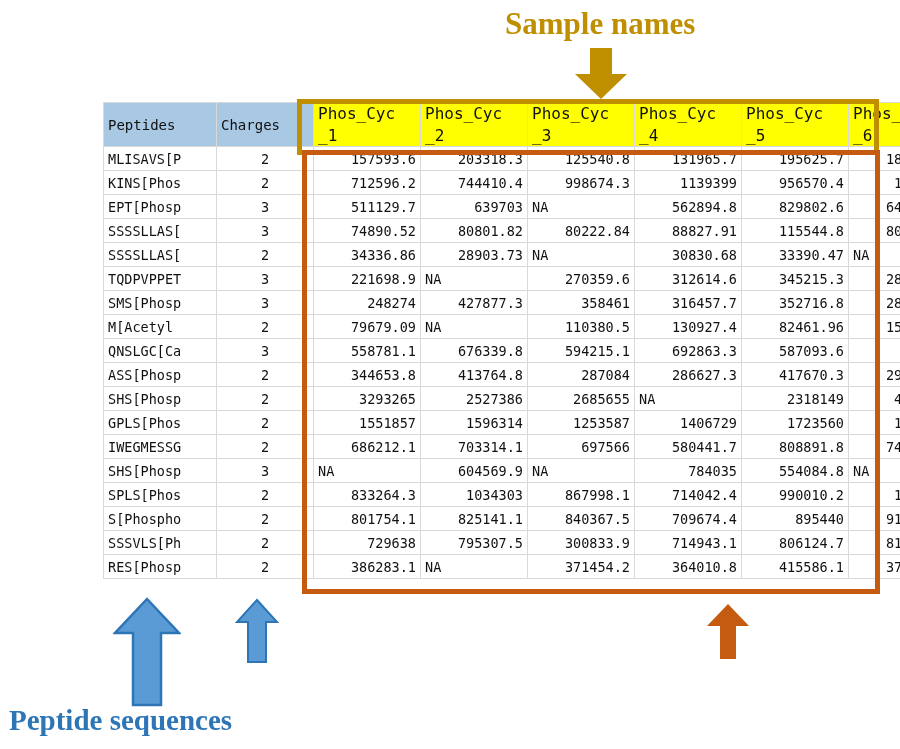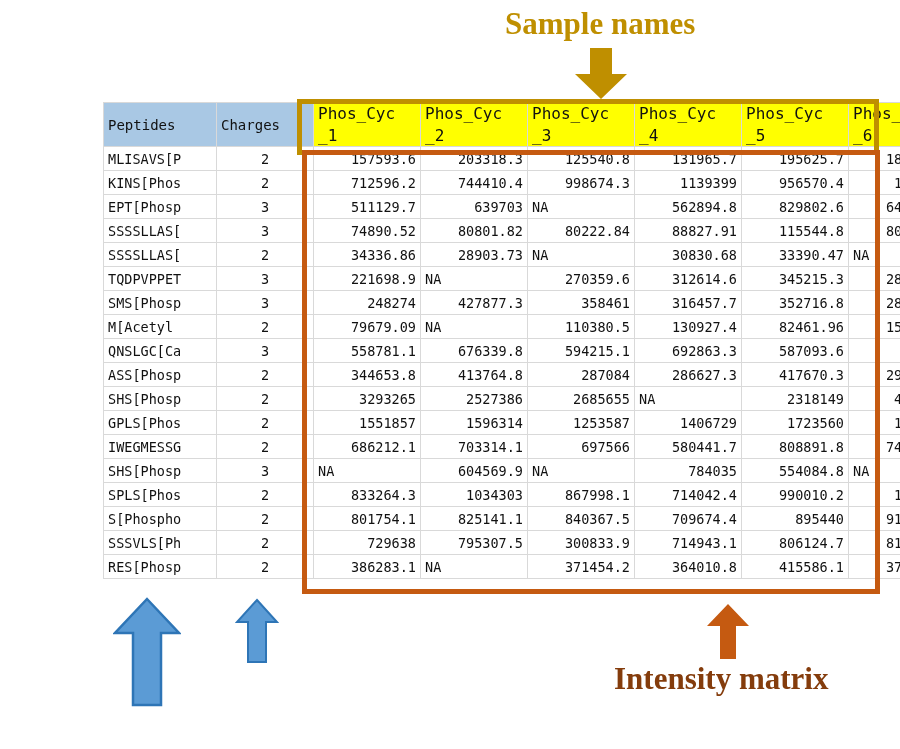--- a/index.html
+++ b/index.html
@@ -378,23 +378,23 @@
         </tr>
       </tbody>
   </table>
 
   <div id="box-sample-names"></div>
   <div id="box-intensity-matrix"></div>
 
   <svg class="arrow" id="arrow-intensity-matrix" viewBox="0 0 44 56">
     <polygon points="22,0 43,22 30,22 30,55 14,55 14,22 1,22" fill="#c55a11"></polygon>
   </svg>
-  <div class="anno-label" id="anno-intensity-matrix">Intensity matrix</div>
 
   <svg class="arrow" id="arrow-peptide-sequences" viewBox="0 0 68 110">
     <polygon points="34,2 66,36 48,36 48,108 20,108 20,36 2,36" fill="#5b9bd5" stroke="#2e75b6" stroke-width="2.5"></polygon>
   </svg>
+  <div class="anno-label" id="anno-peptide-sequences">Peptide sequences</div>
 
   <svg class="arrow" id="arrow-charge-status" viewBox="0 0 44 66">
     <polygon points="22,2 42,24 31,24 31,64 13,64 13,24 2,24" fill="#5b9bd5" stroke="#2e75b6" stroke-width="2"></polygon>
   </svg>
 
 </div>
 
 </body></html>

